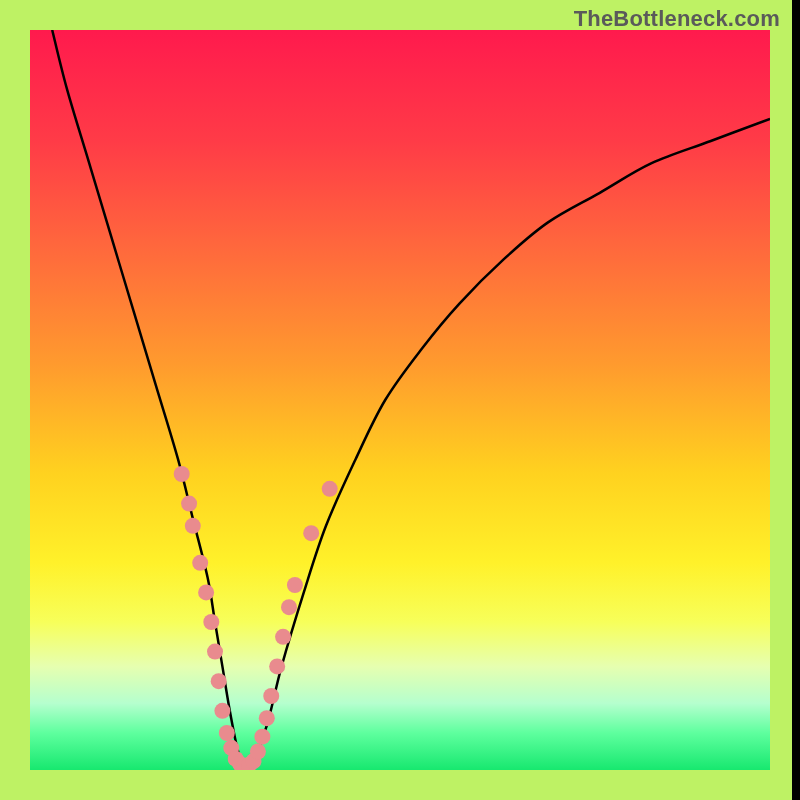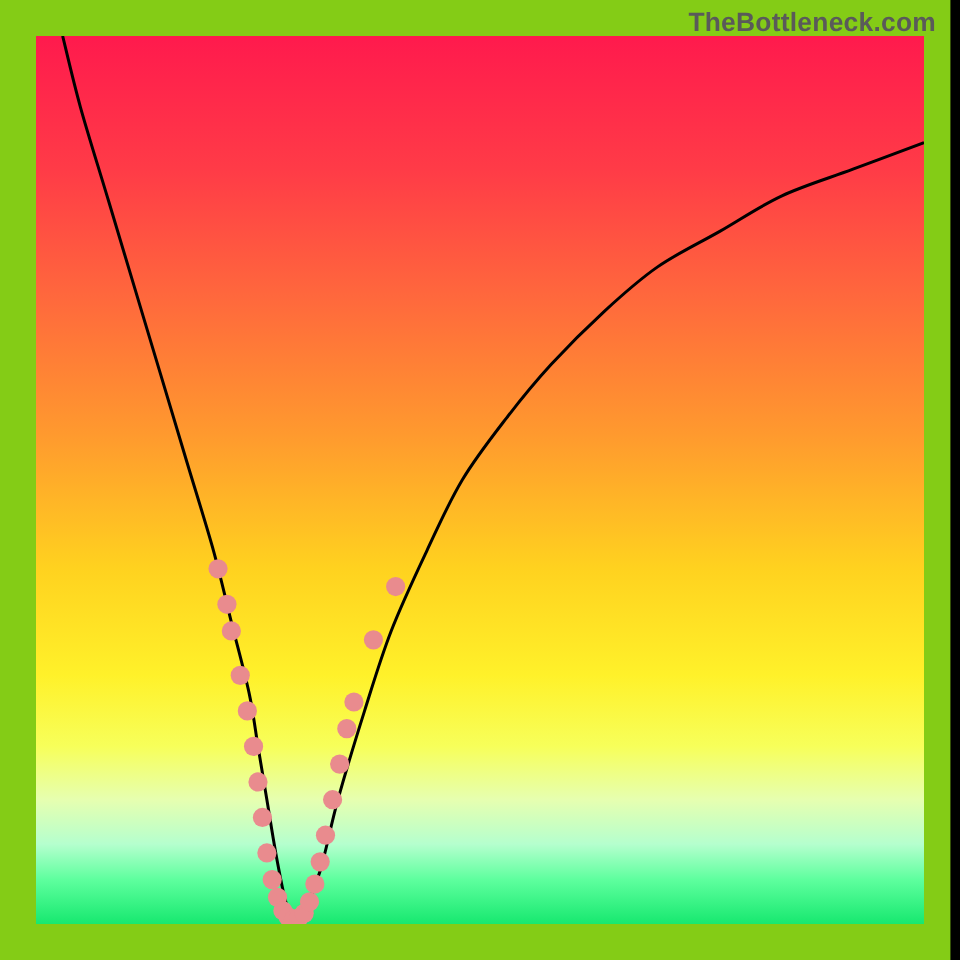--- a/index.html
+++ b/index.html
@@ -1,21 +1,21 @@
 <!DOCTYPE html>
 <html><head>
 <meta charset="utf-8">
 <style>
   * { margin: 0; padding: 0; box-sizing: border-box; }
   html, body { width: 800px; height: 800px; overflow: hidden; background: #000; }
   .frame {
     position: relative;
     width: 792px;
     height: 800px;
-    background: #84cc16;
+    background: #bef264;
   }
   .plot-area {
     position: absolute;
     left: 30px;
     top: 30px;
     width: 740px;
     height: 740px;
     overflow: hidden;
   }
   .gradient {

